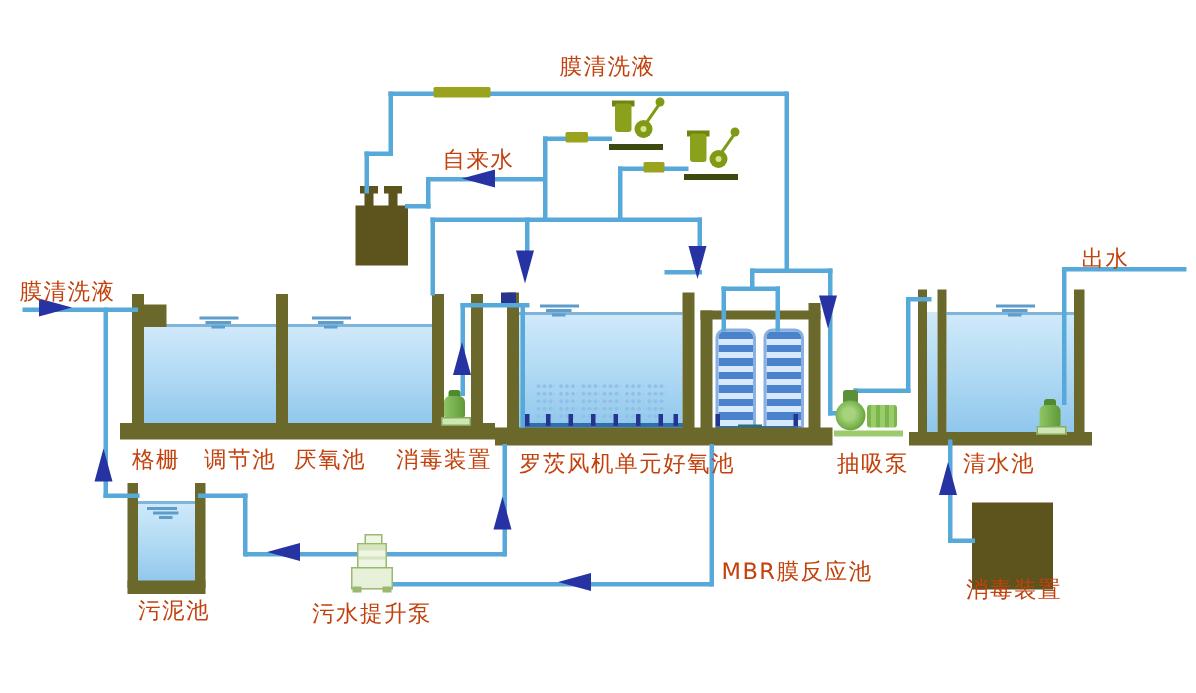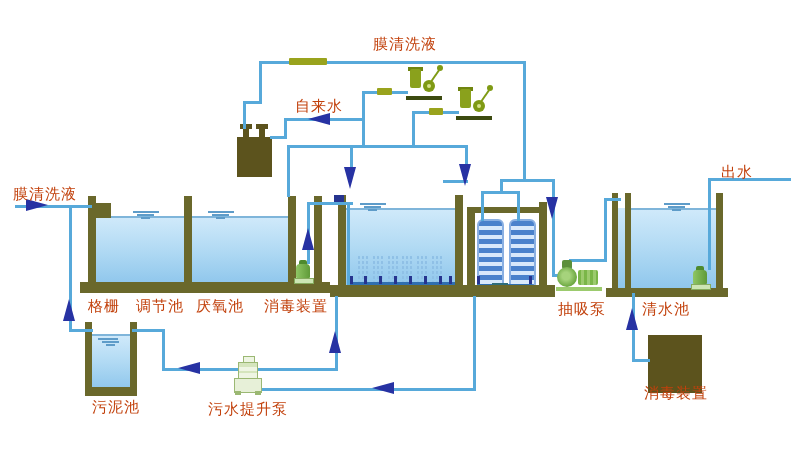--- a/index.html
+++ b/index.html
@@ -244,19 +244,21 @@
   </div>
 
   <div class="lbl" style="left:13px;top:185px;">膜清洗液</div>
   <div class="lbl" style="left:373px;top:35px;">膜清洗液</div>
   <div class="lbl" style="left:295px;top:97px;">自来水</div>
   <div class="lbl" style="left:721px;top:163px;">出水</div>
   <div class="lbl" style="left:88px;top:297px;">格栅</div>
   <div class="lbl" style="left:136px;top:297px;">调节池</div>
   <div class="lbl" style="left:196px;top:297px;">厌氧池</div>
   <div class="lbl" style="left:264px;top:297px;">消毒装置</div>
+  <div class="lbl" style="left:346px;top:300px;">罗茨风机单元好氧池</div>
   <div class="lbl" style="left:558px;top:300px;">抽吸泵</div>
   <div class="lbl" style="left:642px;top:300px;">清水池</div>
+  <div class="lbl" style="left:481px;top:372px;">MBR膜反应池</div>
   <div class="lbl" style="left:92px;top:398px;">污泥池</div>
   <div class="lbl" style="left:208px;top:400px;">污水提升泵</div>
   <div class="lbl" style="left:644px;top:384px;">消毒装置</div>
 
 </div>
 
 </body></html>

